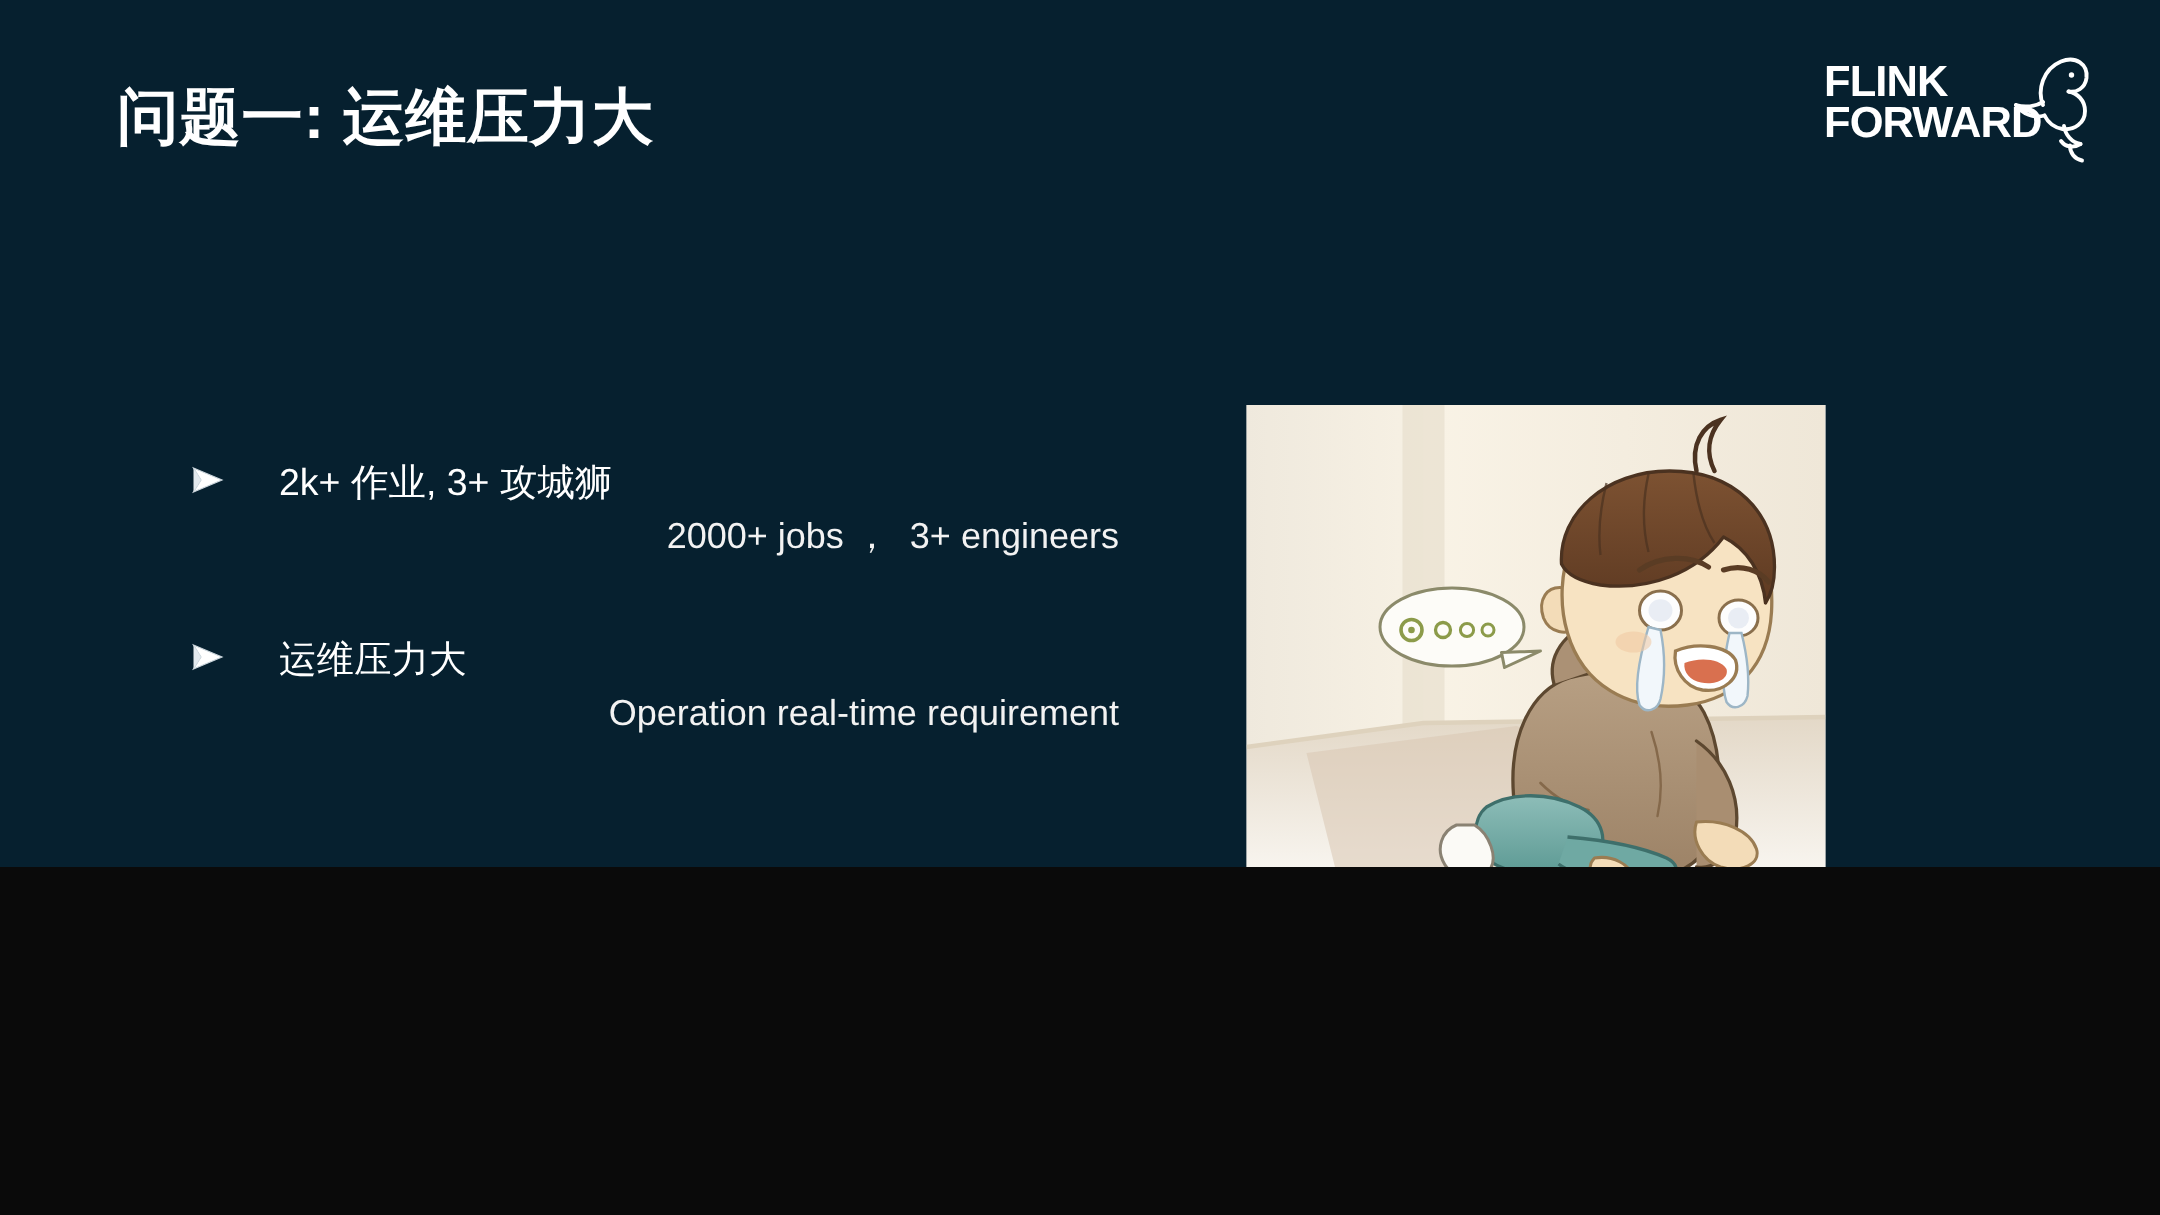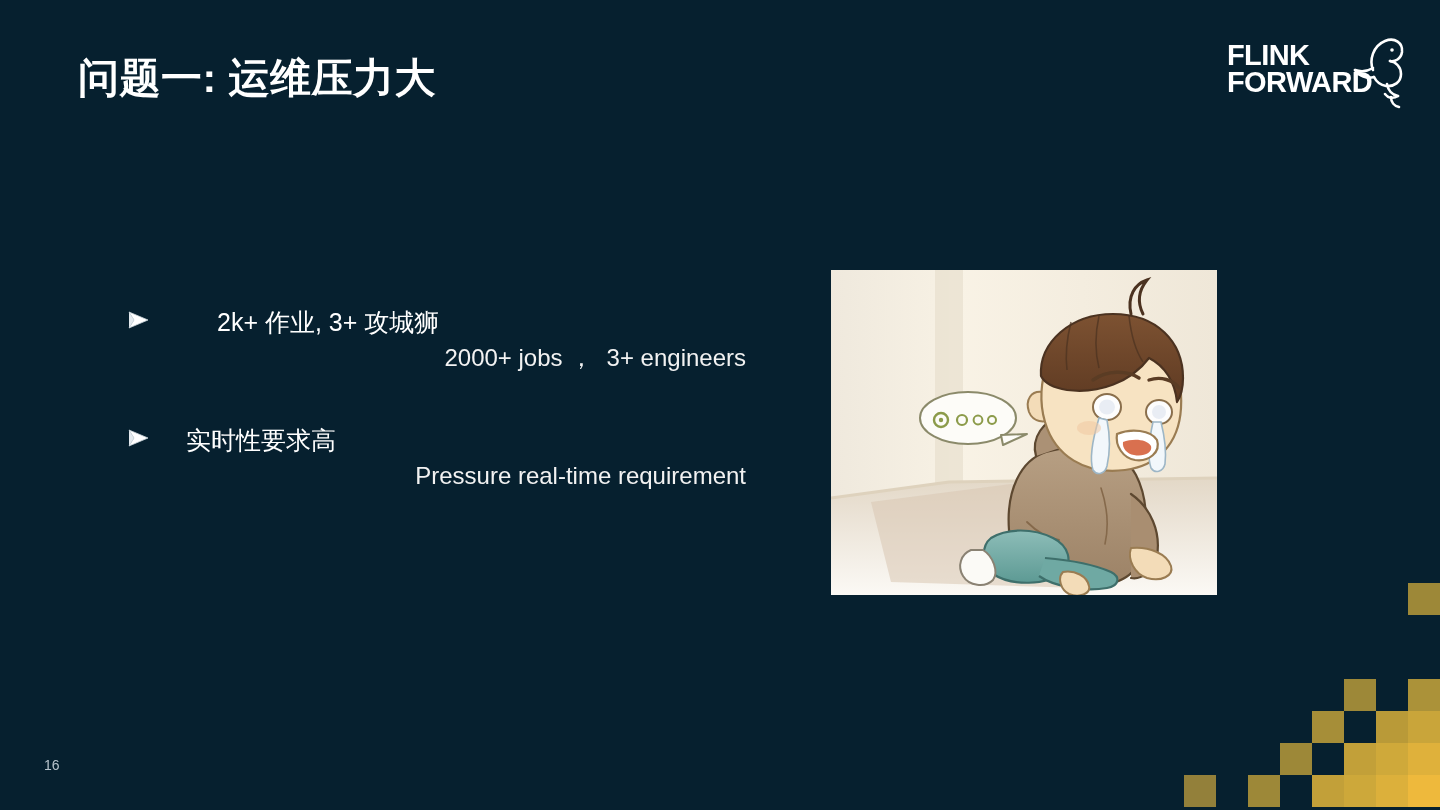--- a/index.html
+++ b/index.html
@@ -3,21 +3,21 @@
 <meta charset="utf-8">
 <style>
   html, body {
     margin: 0;
     padding: 0;
     background: #0a0a0a;
   }
   #slide {
     position: relative;
     width: 1440px;
-    height: 810px;
+    height: 578px;
     background: #06202f;
     overflow: hidden;
     font-family: "Liberation Sans", sans-serif;
     color: #ffffff;
   }
 
   
   #title-block {
     position: absolute;
     left: 78px;
@@ -37,21 +37,21 @@
     font-size: 22.5px;
     font-weight: bold;
     letter-spacing: -0.1px;
     color: #ffffff;
     white-space: pre;
   }
 
   
   #logo {
     position: absolute;
-    right: 33px;
+    right: 44px;
     top: 34px;
     width: 180px;
     height: 82px;
   }
   #logo-text {
     position: absolute;
     left: 0;
     top: 8px;
     font-size: 29px;
     font-weight: bold;
@@ -77,21 +77,21 @@
   }
   .bullet-group { position: relative; margin-bottom: 48px; }
   .bullet-group:last-child { margin-bottom: 0; }
   .bullet-marker {
     position: absolute;
     left: 0;
     top: 2px;
     width: 26px;
     height: 26px;
   }
-  .bullet-lines { margin-left: 91px; }
+  .bullet-lines { margin-left: 60px; }
   .bullet-cn {
     font-size: 25px;
     line-height: 1.42;
     color: #ffffff;
     white-space: pre;
   }
   .bullet-en {
     font-size: 24px;
     line-height: 1.45;
     color: #f2f2f2;
@@ -168,22 +168,22 @@
         <div class="bullet-en">2000+ jobs ，  3+ engineers</div>
       </div>
     </div>
 
     <div class="bullet-group g2">
       <svg class="bullet-marker" viewBox="0 0 26 26">
         <path d="M3 5 L22 13 L3 21 L8 13 Z" fill="#ffffff" stroke="#c9d4db" stroke-width="0.8"></path>
         <path d="M3 5 L8 13 L3 21 Z" fill="#e3e9ee"></path>
       </svg>
       <div class="bullet-lines">
-        <div class="bullet-cn">实时性要求高</div>
-        <div class="bullet-en">Pressure real-time requirement</div>
+        <div class="bullet-cn">运维压力大</div>
+        <div class="bullet-en">Operation real-time requirement</div>
       </div>
     </div>
 
   </div>
 
   <div id="picture">
     <svg viewBox="0 0 386 325" preserveAspectRatio="xMidYMid slice">
       <defs>
         <linearGradient id="wallL" x1="0" y1="0" x2="1" y2="0">
           <stop offset="0" stop-color="#efe9dd"></stop>

